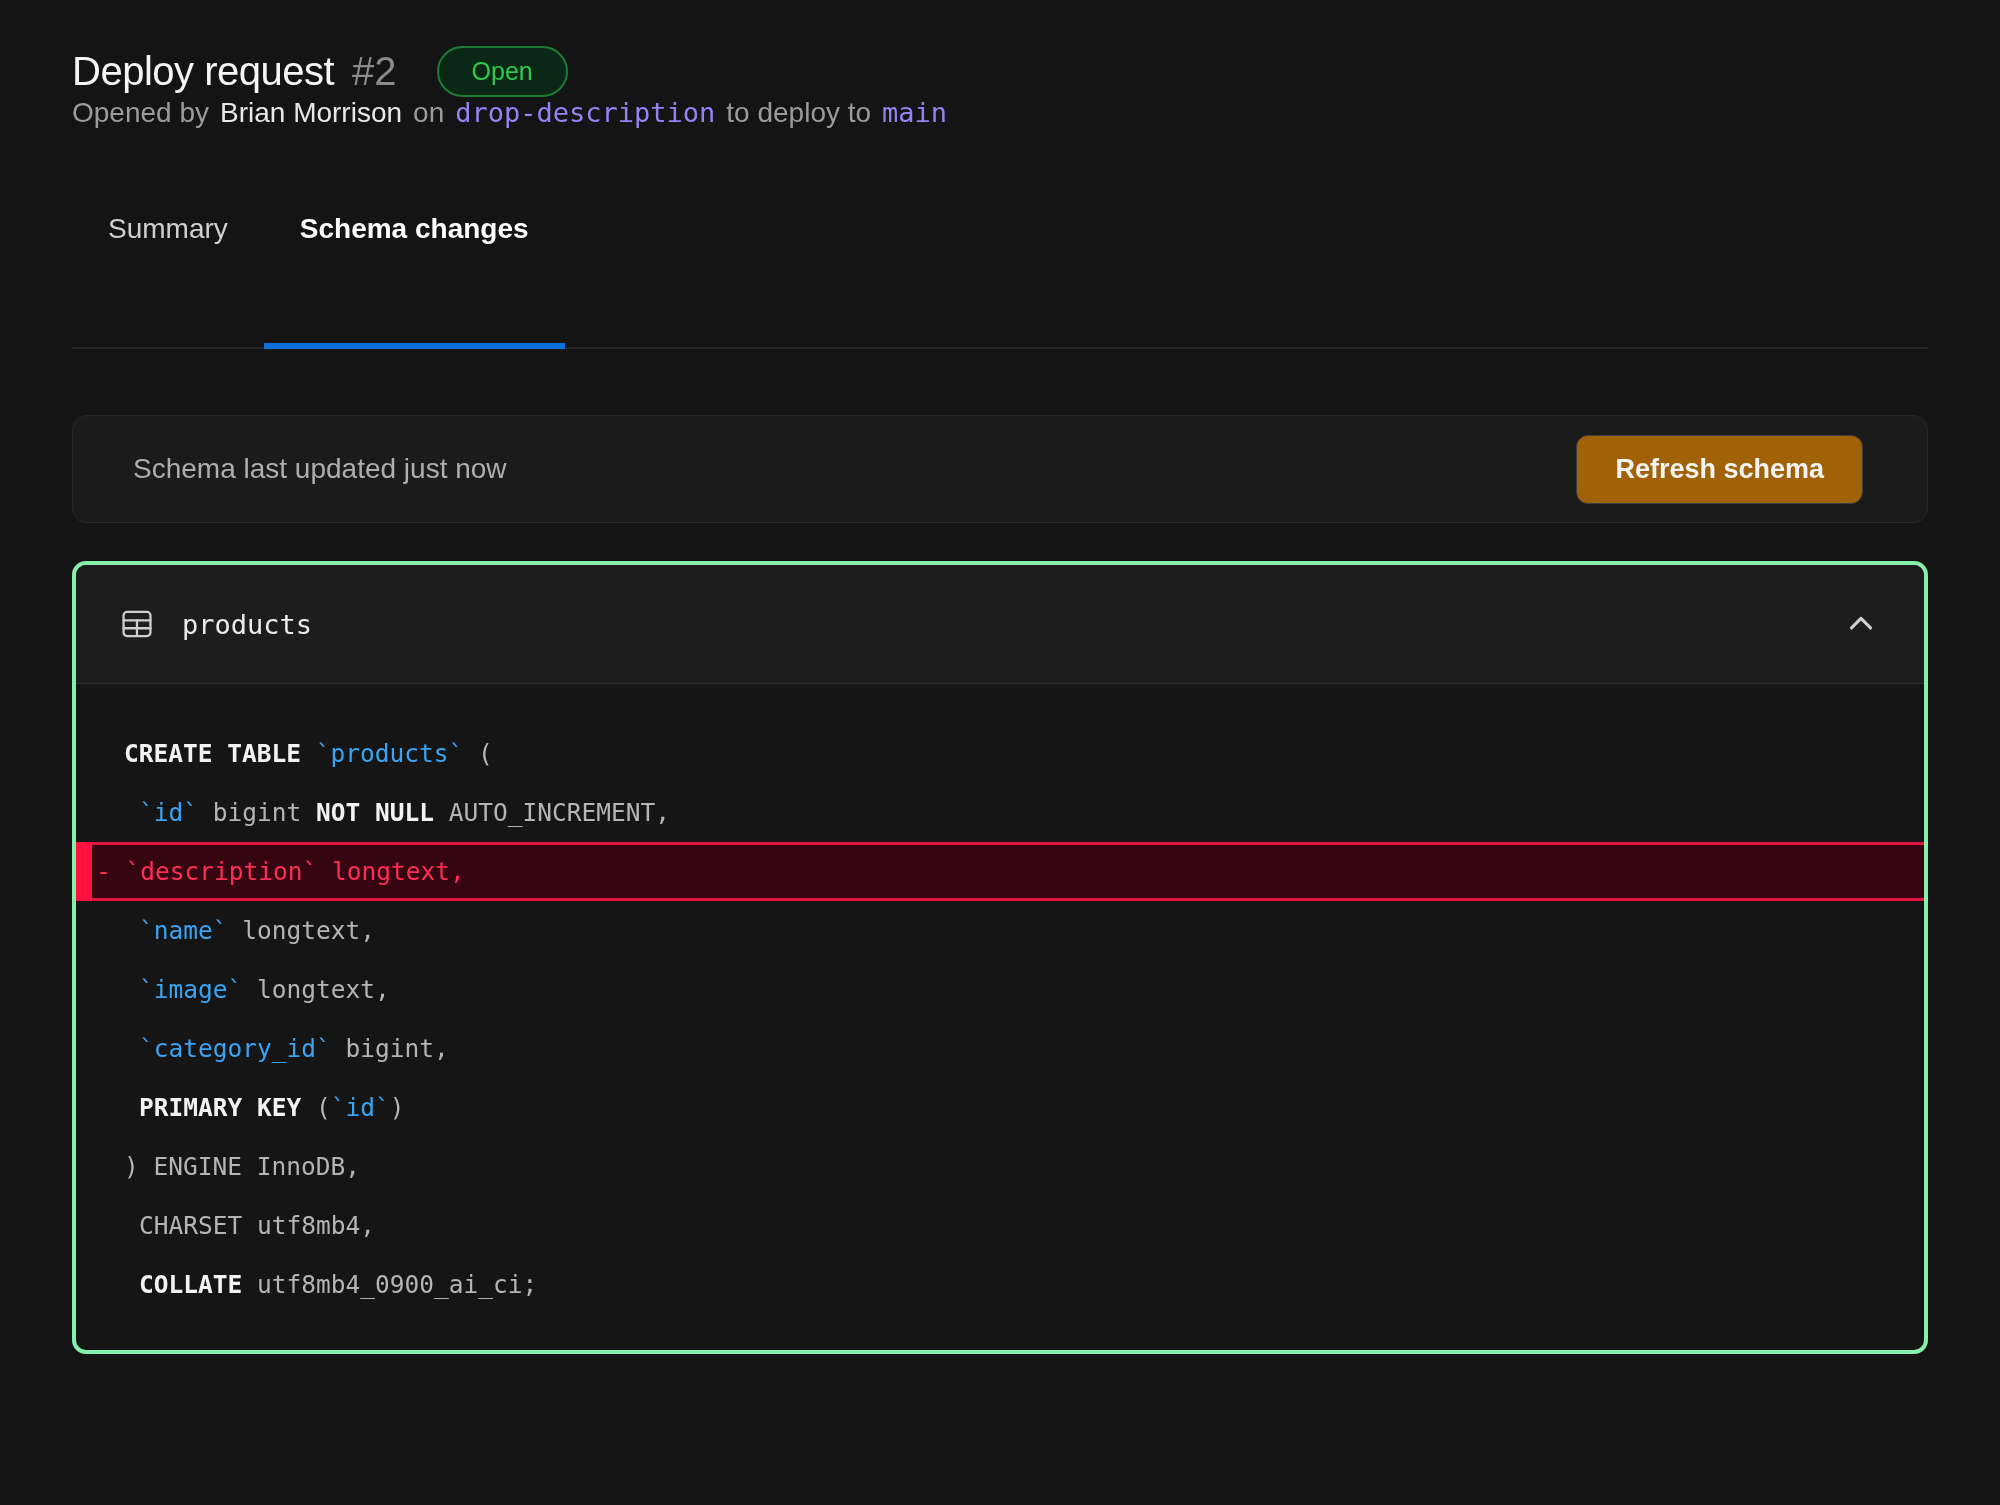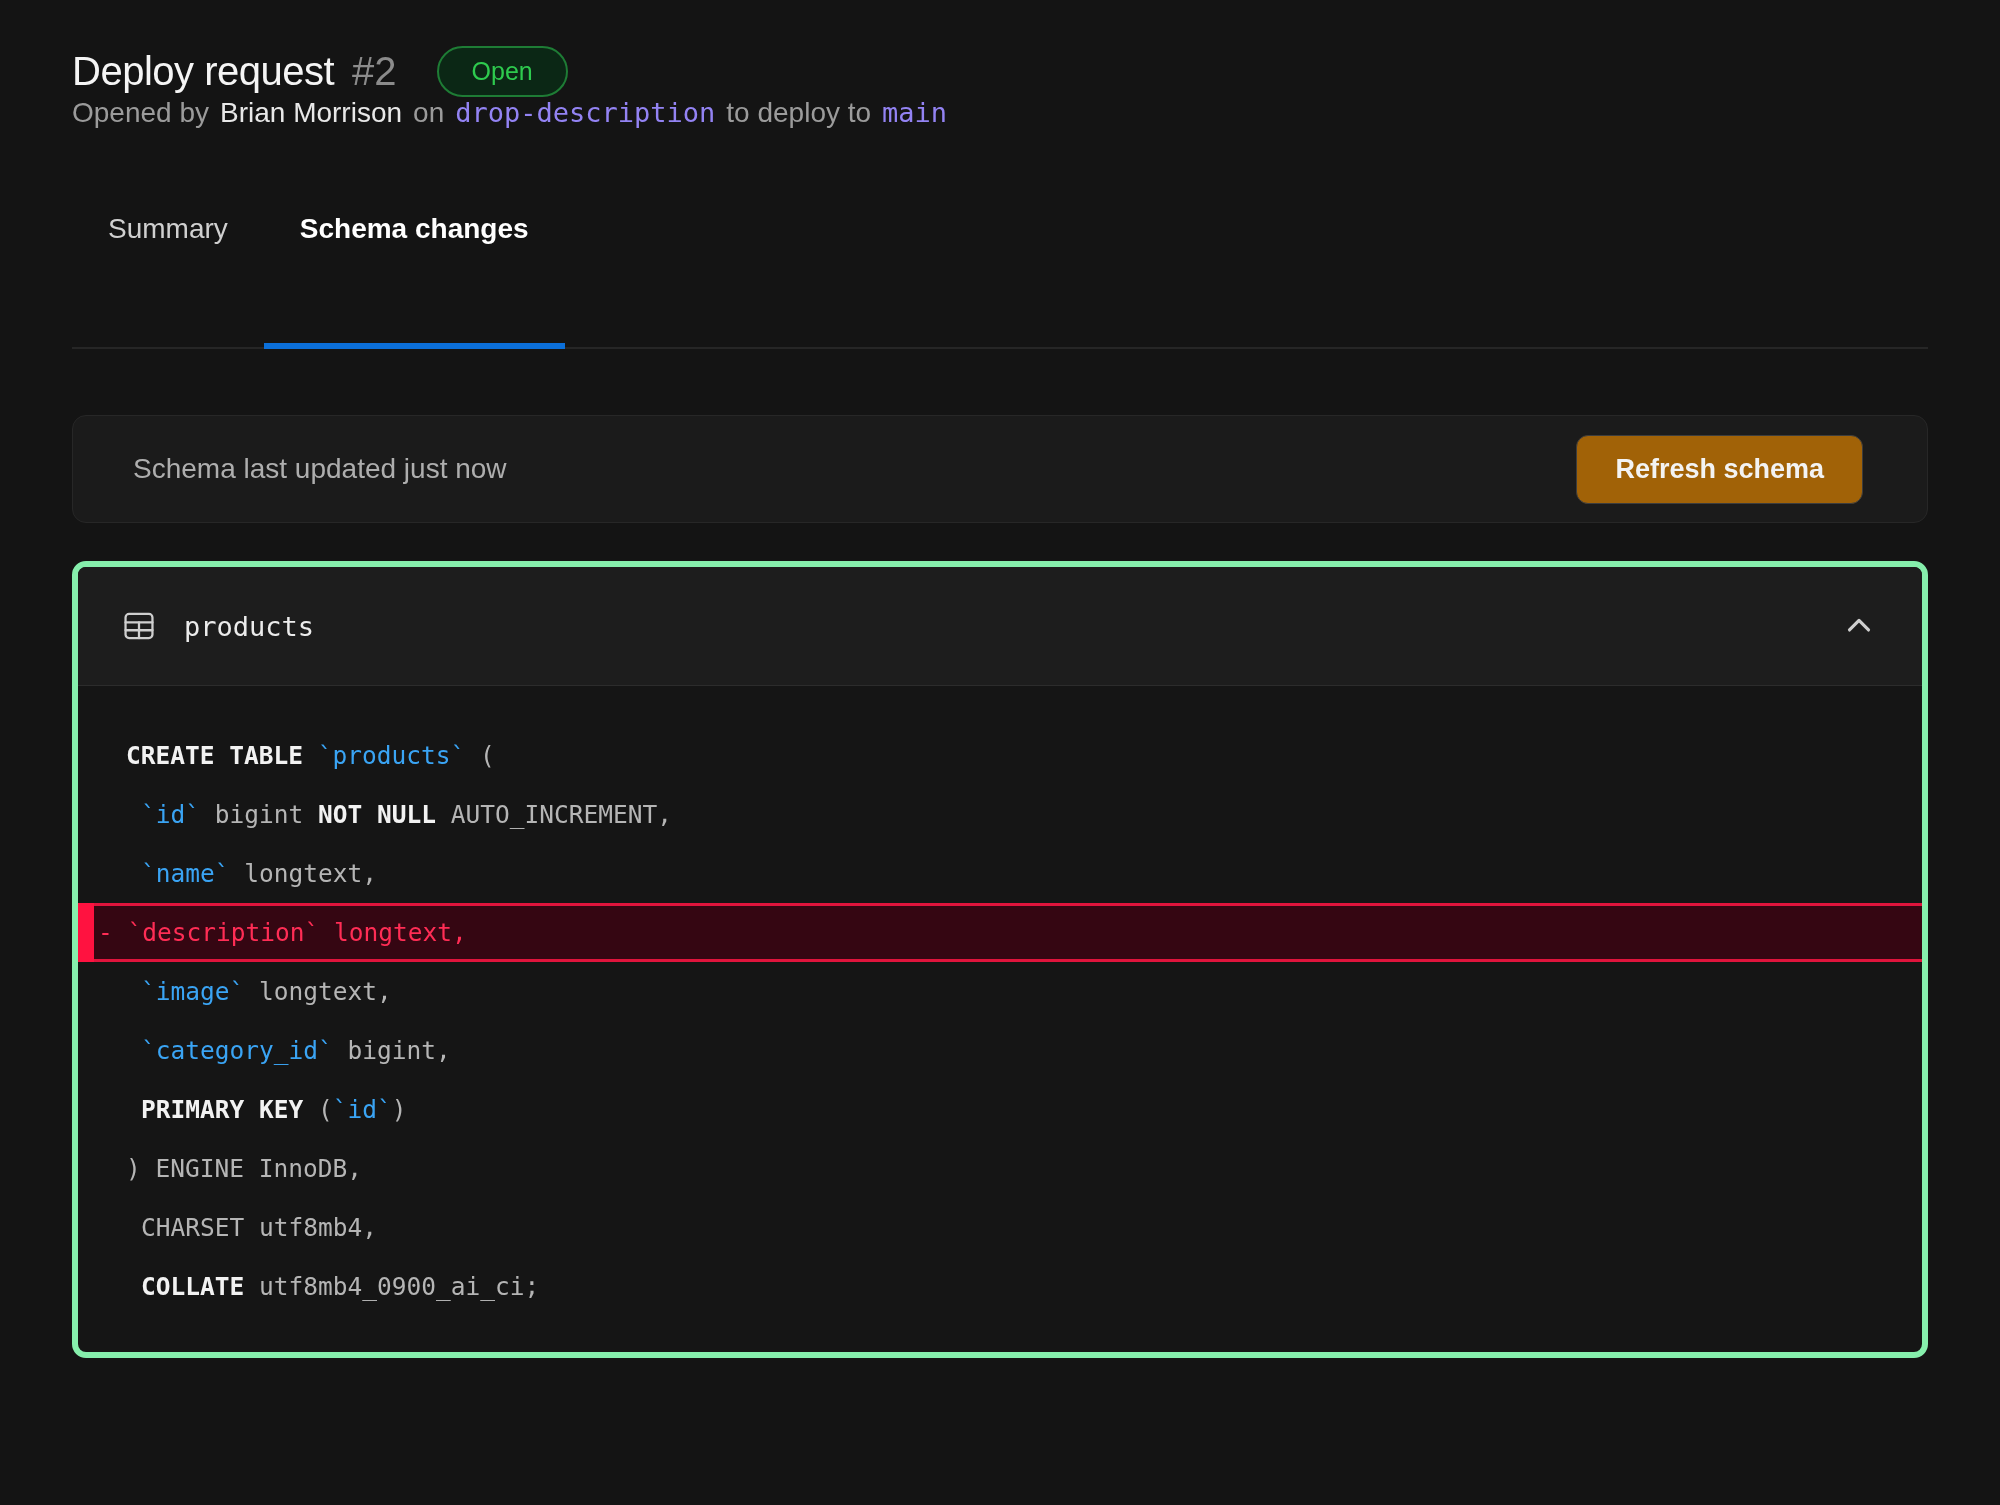--- a/index.html
+++ b/index.html
@@ -62,21 +62,21 @@
     background: #a16207;
     border: 1.5px solid #3d3d3d;
     border-radius: 12px;
     padding: 18px 38px;
     cursor: pointer;
   }
 
   
   .table-panel {
     margin-top: 38px;
-    border: 6px solid #86efac;
+    border: 4px solid #86efac;
     border-radius: 14px;
     overflow: hidden;
     background: #151515;
   }
   .table-header {
     height: 118px;
     background: #1d1d1d;
     border-bottom: 1px solid #2c2c2c;
     display: flex; align-items: center;
     padding: 0 44px;
@@ -154,22 +154,22 @@
       <span class="table-name">products</span>
       <span class="chevron">
         <svg viewBox="0 0 24 24" fill="none" stroke="currentColor" stroke-width="2" stroke-linecap="round" stroke-linejoin="round">
           <path d="M6 14.5l6-6 6 6"></path>
         </svg>
       </span>
     </div>
     <div class="code">
         <div class="code-line" style="padding-left: 48px;"><span class="tok-kw">CREATE TABLE</span><span class="tok-pl"> </span><span class="tok-id">`products`</span><span class="tok-pl"> (</span></div>
         <div class="code-line" style="padding-left: 63px;"><span class="tok-id">`id`</span><span class="tok-pl"> bigint </span><span class="tok-kw">NOT NULL</span><span class="tok-pl"> AUTO_INCREMENT,</span></div>
+        <div class="code-line removed" style="padding-left: 20px;"><span class="removed-bar"></span><span class="tok-rm">- `description` longtext,</span></div>
         <div class="code-line" style="padding-left: 63px;"><span class="tok-id">`name`</span><span class="tok-pl"> longtext,</span></div>
-        <div class="code-line removed" style="padding-left: 20px;"><span class="removed-bar"></span><span class="tok-rm">- `description` longtext,</span></div>
         <div class="code-line" style="padding-left: 63px;"><span class="tok-id">`image`</span><span class="tok-pl"> longtext,</span></div>
         <div class="code-line" style="padding-left: 63px;"><span class="tok-id">`category_id`</span><span class="tok-pl"> bigint,</span></div>
         <div class="code-line" style="padding-left: 63px;"><span class="tok-kw">PRIMARY KEY</span><span class="tok-pl"> (</span><span class="tok-id">`id`</span><span class="tok-pl">)</span></div>
         <div class="code-line" style="padding-left: 48px;"><span class="tok-pl">) ENGINE InnoDB,</span></div>
         <div class="code-line" style="padding-left: 63px;"><span class="tok-pl">CHARSET utf8mb4,</span></div>
         <div class="code-line" style="padding-left: 63px;"><span class="tok-kw">COLLATE</span><span class="tok-pl"> utf8mb4_0900_ai_ci;</span></div>
       </div>
   </section>
 
 </div>

